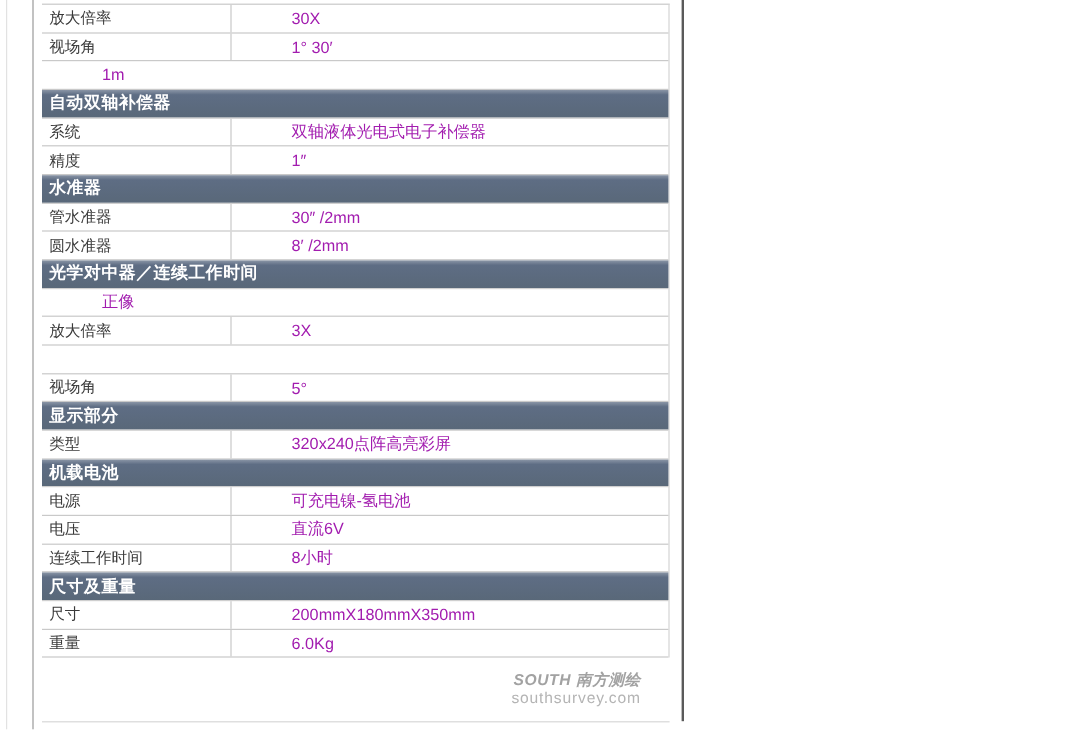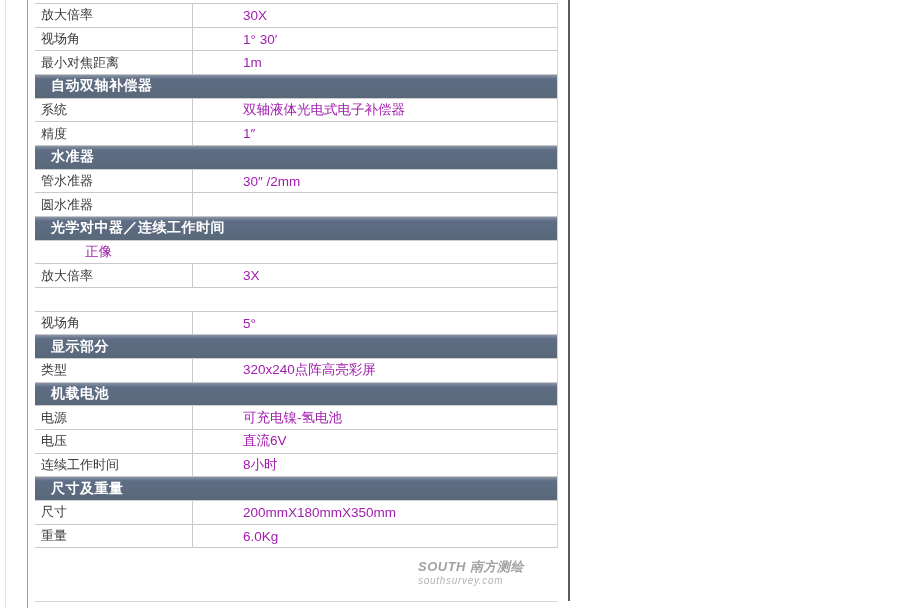--- a/index.html
+++ b/index.html
@@ -31,61 +31,60 @@
     width:158px; display:flex; align-items:center;
     padding-left:6px;
     border-right:1px solid #c9c9c9;
   }
   .spec-value {
     flex:1; display:flex; align-items:center;
     padding-left:50px; font-size:13.5px; color:#a21caf;
   }
   .sec-header {
     height:23.68px; display:flex; align-items:center;
-    padding-left:16px;
+    padding-left:6px;
     background:linear-gradient(180deg,#8a95a6 0px,#5e6d84 4px,#596879 100%);
     border-bottom:1px solid #cfcfcf;
     color:#ffffff; font-weight:bold; font-size:14px;
     letter-spacing:0.5px;
   }
   #table-bottom-line {
     position:absolute; left:35px; top:601px; width:523px; height:1px;
     background:#d8d8d8;
   }
   #watermark {
     position:absolute; left:418px; top:560px; width:116px;
-    text-align:left; line-height:1.15; pointer-events:none;
+    text-align:right; line-height:1.15; pointer-events:none;
   }
   #watermark .brand {
     font-size:13px; font-weight:bold; font-style:italic;
     color:#a2a2a2; letter-spacing:0.5px; display:block;
   }
   #watermark .site {
-    font-size:10px; font-style:italic; letter-spacing:0.7px;
+    font-size:13px; letter-spacing:0.7px;
     color:#b4b4b4; display:block;
   }
 </style>
 </head>
 <body>
 
 <div class="vline" id="line-left-outer"></div>
 <div class="vline" id="line-left-inner"></div>
 <div class="vline" id="line-right"></div>
 
 <div id="spec-table">
     <div class="spec-row">
       <div class="spec-label">放大倍率</div>
       <div class="spec-value">30X</div>
     </div>
     <div class="spec-row">
       <div class="spec-label">视场角</div>
       <div class="spec-value">1° 30′</div>
     </div>
     <div class="spec-row">
-      <div class="spec-label">最小对焦距离</div>
       <div class="spec-value">1m</div>
     </div>
     <div class="sec-header">
       <span>自动双轴补偿器</span>
     </div>
     <div class="spec-row">
       <div class="spec-label">系统</div>
       <div class="spec-value">双轴液体光电式电子补偿器</div>
     </div>
     <div class="spec-row">
@@ -94,20 +93,21 @@
     </div>
     <div class="sec-header">
       <span>水准器</span>
     </div>
     <div class="spec-row">
       <div class="spec-label">管水准器</div>
       <div class="spec-value">30″ /2mm</div>
     </div>
     <div class="spec-row">
       <div class="spec-label">圆水准器</div>
+      <div class="spec-value">8′ /2mm</div>
     </div>
     <div class="sec-header">
       <span>光学对中器／连续工作时间</span>
     </div>
     <div class="spec-row">
       <div class="spec-value">正像</div>
     </div>
     <div class="spec-row">
       <div class="spec-label">放大倍率</div>
       <div class="spec-value">3X</div>

